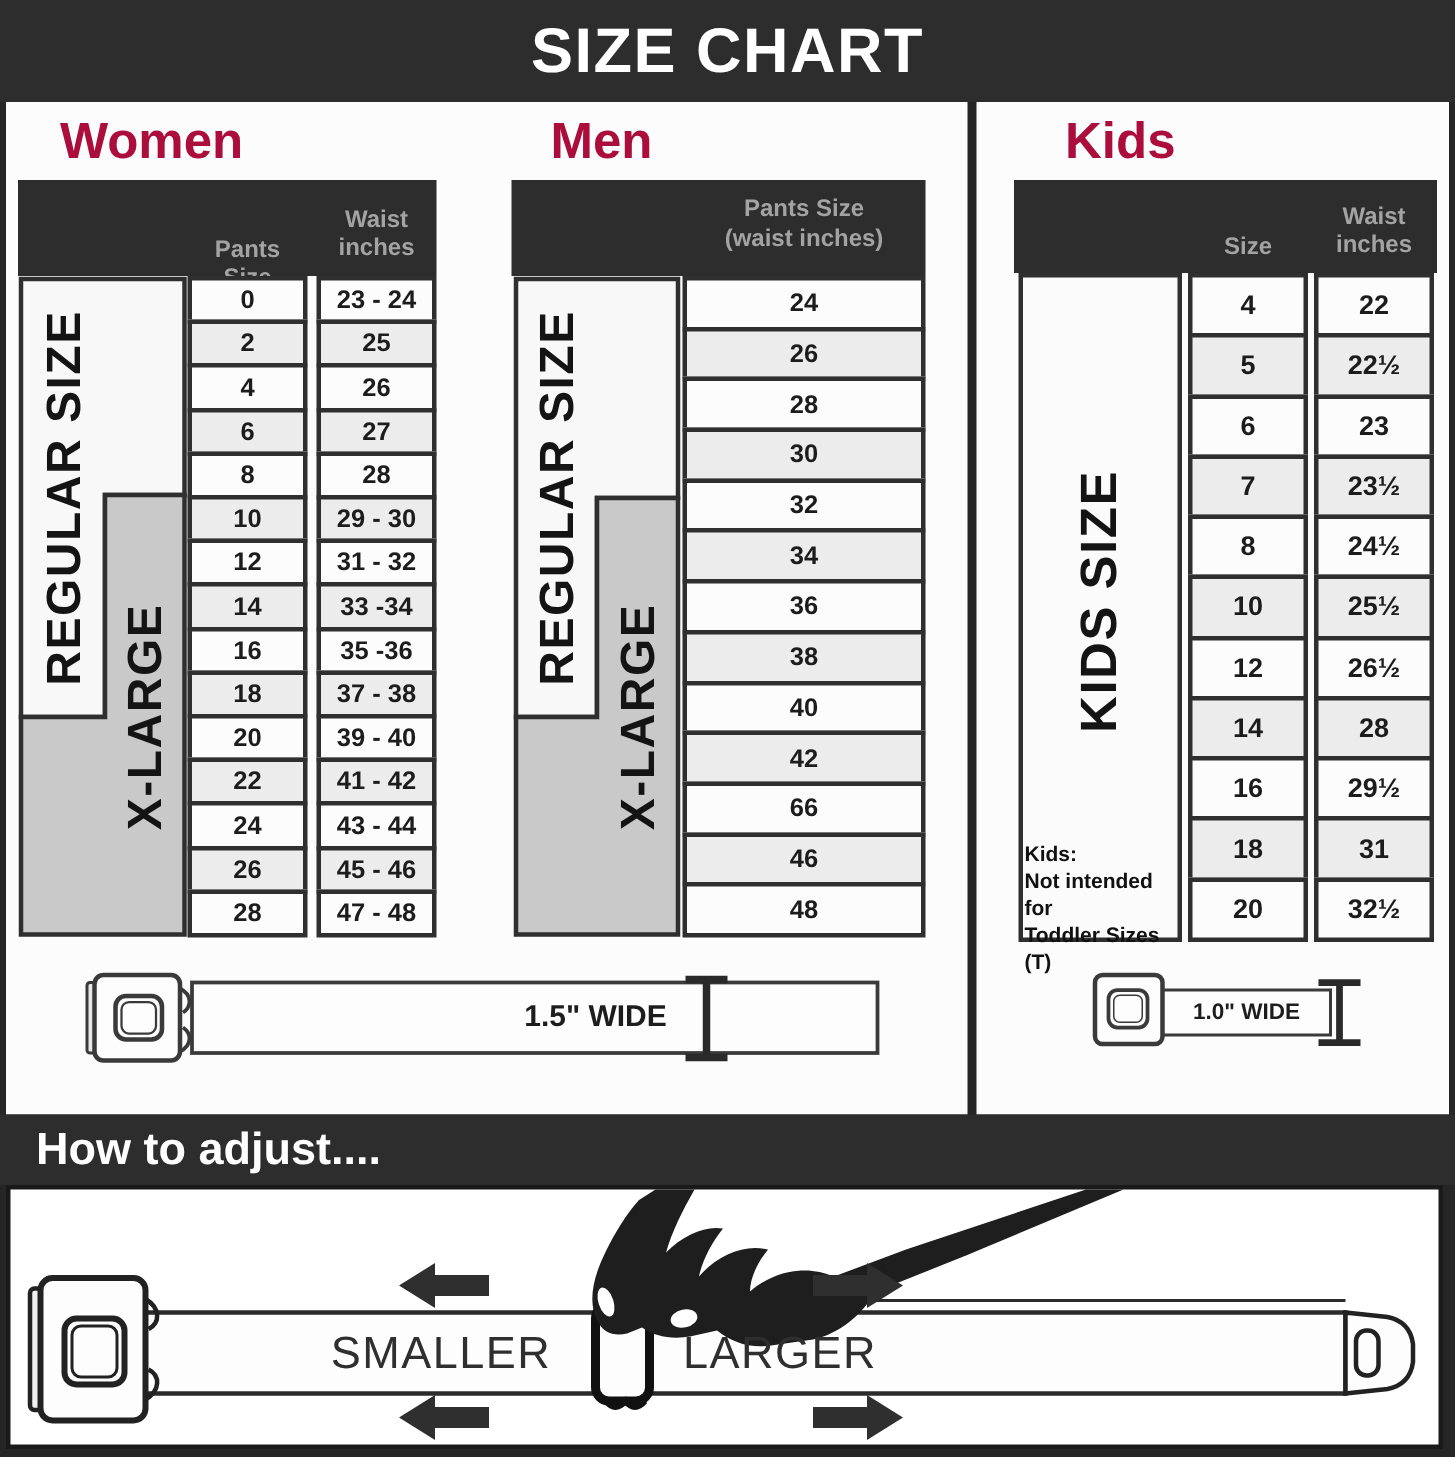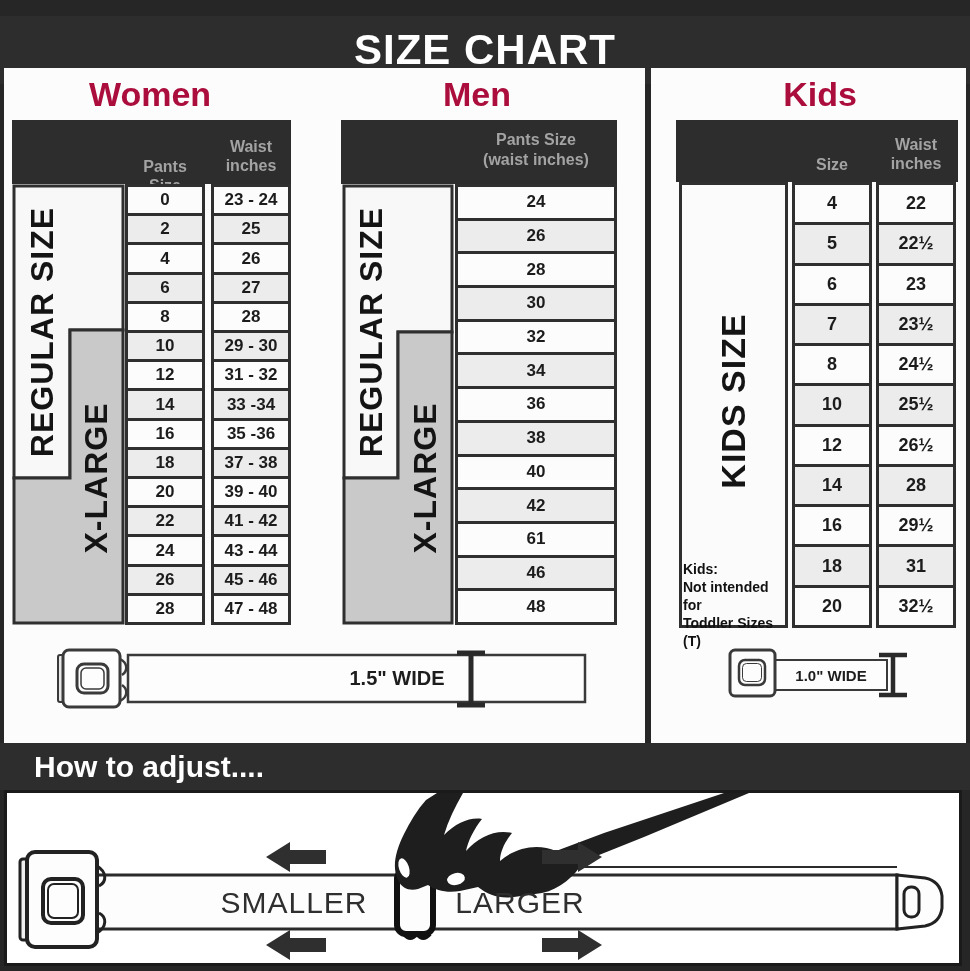--- a/index.html
+++ b/index.html
@@ -3,21 +3,21 @@
 <meta charset="utf-8">
 <style>
   html,body{margin:0;padding:0;background:#262626;}
   #stage{position:relative;width:970px;height:971px;background:#262626;overflow:hidden;
          font-family:"Liberation Sans", sans-serif;}
   .panel{position:absolute;background:#fcfcfc;}
   .bar{position:absolute;background:#2d2d2d;}
   .abs{position:absolute;}
   .title{width:970px;height:68px;line-height:68px;text-align:center;color:#fff;
          font-size:42px;font-weight:bold;letter-spacing:1px;}
-  .col-heading{font-size:34px;font-weight:bold;color:#ab0e3c;text-align:center;height:44px;line-height:44px;}
+  .col-heading{font-size:34px;font-weight:bold;color:#ab0e3c;text-align:left;height:44px;line-height:44px;}
   .dk-label{color:#a3a3a3;font-size:16px;font-weight:bold;text-align:center;line-height:19px;}
   .col{position:absolute;display:flex;flex-direction:column;}
   .cell{flex:1;border:3px solid #2f2f2f;margin-top:-3px;display:flex;align-items:center;
         justify-content:center;font-weight:bold;font-size:17px;color:#1c1c1c;background:#fcfcfc;}
   .cell:first-child{margin-top:0;}
   .cell.alt{background:#ececec;}
   .kcell{font-size:18px;}
   .vlabel{position:absolute;width:300px;height:38px;line-height:38px;text-align:center;
           transform:rotate(-90deg);font-weight:bold;color:#141414;white-space:nowrap;letter-spacing:1px;}
   .vl32{font-size:32px;} .vl34{font-size:34px;}
@@ -26,21 +26,21 @@
   .adjust-title{color:#fff;font-size:30px;font-weight:bold;line-height:47px;}
   .strap-word{font-size:30px;font-weight:normal;color:#2f2f2f;text-align:center;letter-spacing:1px;}
   svg{position:absolute;overflow:visible;}
   svg text{font-family:"Liberation Sans", sans-serif;}
 </style>
 </head>
 <body>
 
 <div id="stage">
 
-  <div class="bar abs" style="left:0;top:16px;width:970px;height:68px;">
+  <div class="bar abs" style="left:0;top:0;width:970px;height:68px;">
     <div class="title">SIZE CHART</div>
   </div>
 
   <div class="panel" style="left:4px;top:68px;width:641px;height:675px;"></div>
   <div class="panel" style="left:651px;top:68px;width:315px;height:675px;"></div>
 
   <div class="abs col-heading" style="left:40px;top:72px;width:220px;">Women</div>
   <div class="abs col-heading" style="left:367px;top:72px;width:220px;">Men</div>
   <div class="abs col-heading" style="left:710px;top:72px;width:220px;">Kids</div>
 
@@ -107,21 +107,21 @@
       <div class="cell">24</div>
       <div class="cell alt">26</div>
       <div class="cell">28</div>
       <div class="cell alt">30</div>
       <div class="cell">32</div>
       <div class="cell alt">34</div>
       <div class="cell">36</div>
       <div class="cell alt">38</div>
       <div class="cell">40</div>
       <div class="cell alt">42</div>
-      <div class="cell">61</div>
+      <div class="cell">66</div>
       <div class="cell alt">46</div>
       <div class="cell">48</div>
     </div>
 
   <div class="bar" style="left:676px;top:120px;width:282px;height:62px;"></div>
   <div class="abs dk-label" style="left:792px;top:155px;width:80px;">Size</div>
   <div class="abs dk-label" style="left:876px;top:135px;width:80px;">Waist inches</div>
 
   <div class="kids-box" style="left:679px;top:182px;width:109px;height:446px;box-sizing:border-box;"></div>
   <div class="vlabel vl34" style="left:583px;top:382px;">KIDS SIZE</div>
@@ -180,21 +180,21 @@
     <rect x="17.5" y="15.5" width="19" height="18" rx="4" fill="none" stroke="#3a3a3a" stroke-width="1"></rect>
     <text x="106" y="27" text-anchor="middle" dominant-baseline="central" font-size="15" font-weight="bold" fill="#1d1d1d">1.0" WIDE</text>
     <g stroke="#2a2a2a" stroke-width="4.5">
       <line x1="168" y1="7" x2="168" y2="47"></line>
       <line x1="154" y1="7" x2="182" y2="7"></line>
       <line x1="154" y1="47" x2="182" y2="47"></line>
     </g>
   </svg>
 
   <div class="bar" style="left:0;top:743px;width:970px;height:47px;">
-    <div class="adjust-title" style="margin-left:34px;">How to adjust....</div>
+    <div class="adjust-title" style="margin-left:24px;">How to adjust....</div>
   </div>
 
   <div class="panel" style="left:4px;top:790px;width:958px;height:176px;border:3px solid #1a1a1a;box-sizing:border-box;background:#fff;"></div>
 
   <svg style="left:7px;top:793px;" width="952" height="170" viewBox="0 0 952 170">
 
     <line x1="475" y1="74" x2="890" y2="74" stroke="#2b2b2b" stroke-width="2"></line>
     <rect x="89" y="82" width="801" height="54" fill="#fdfdfd" stroke="#2b2b2b" stroke-width="3"></rect>
 
     <rect x="13" y="66" width="10" height="81" rx="3" fill="#f0f0f0" stroke="#222" stroke-width="3"></rect>

